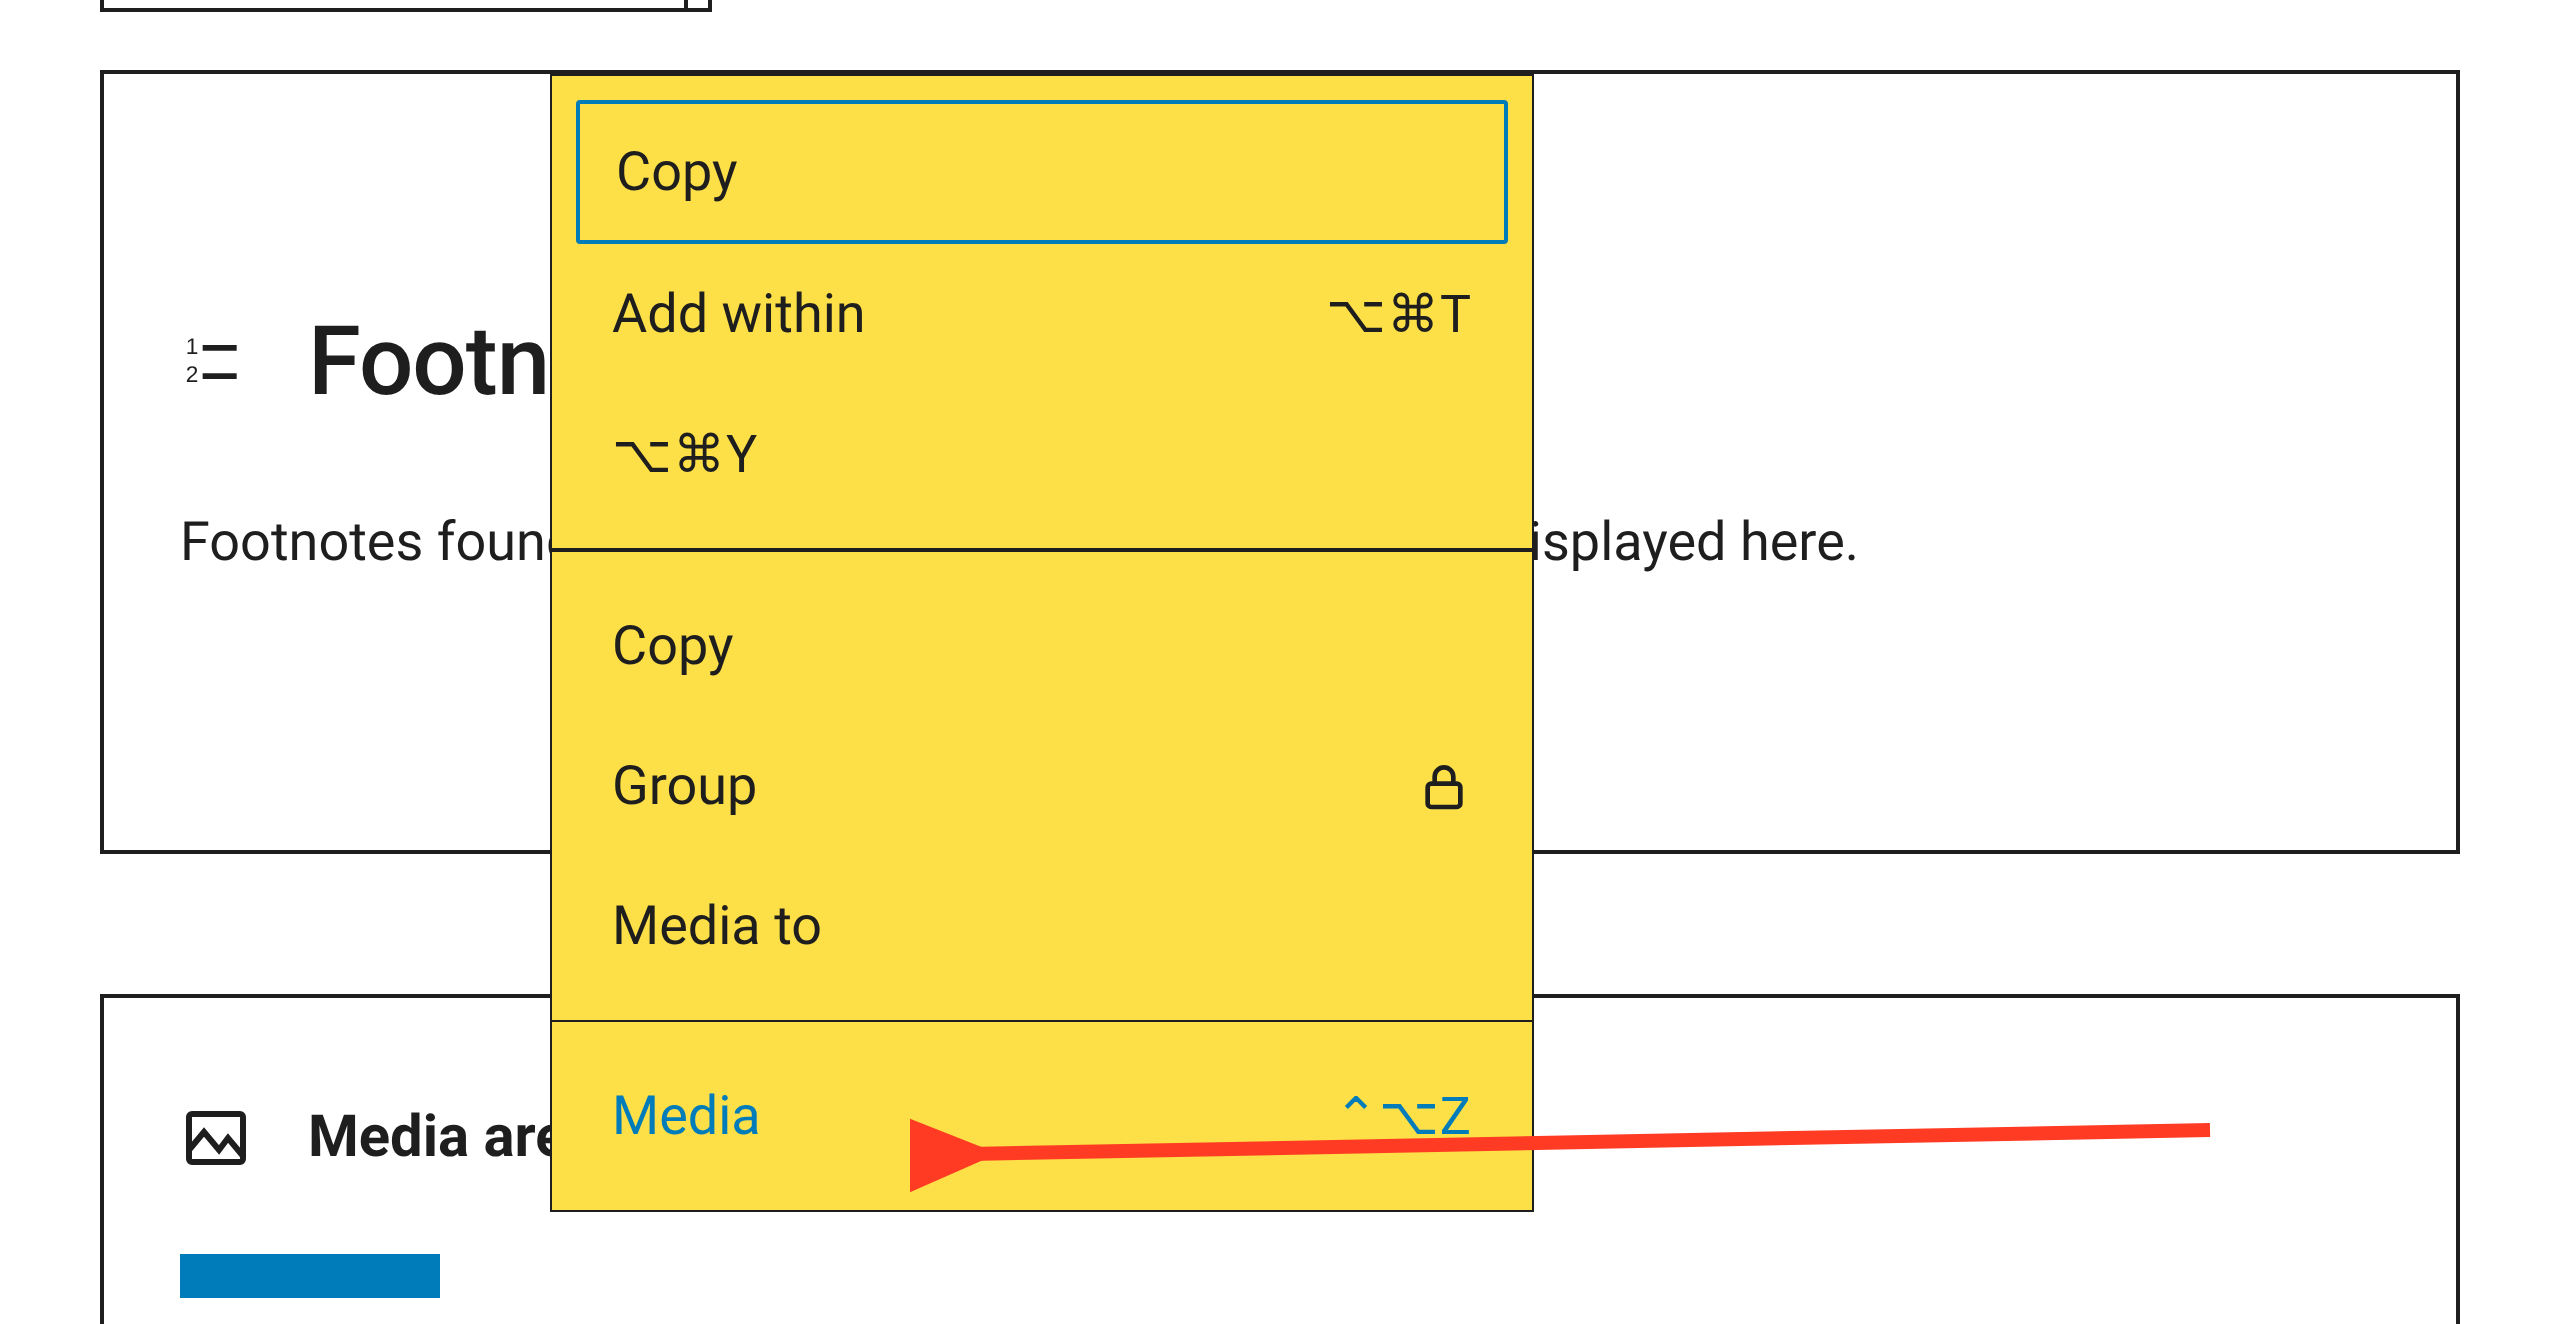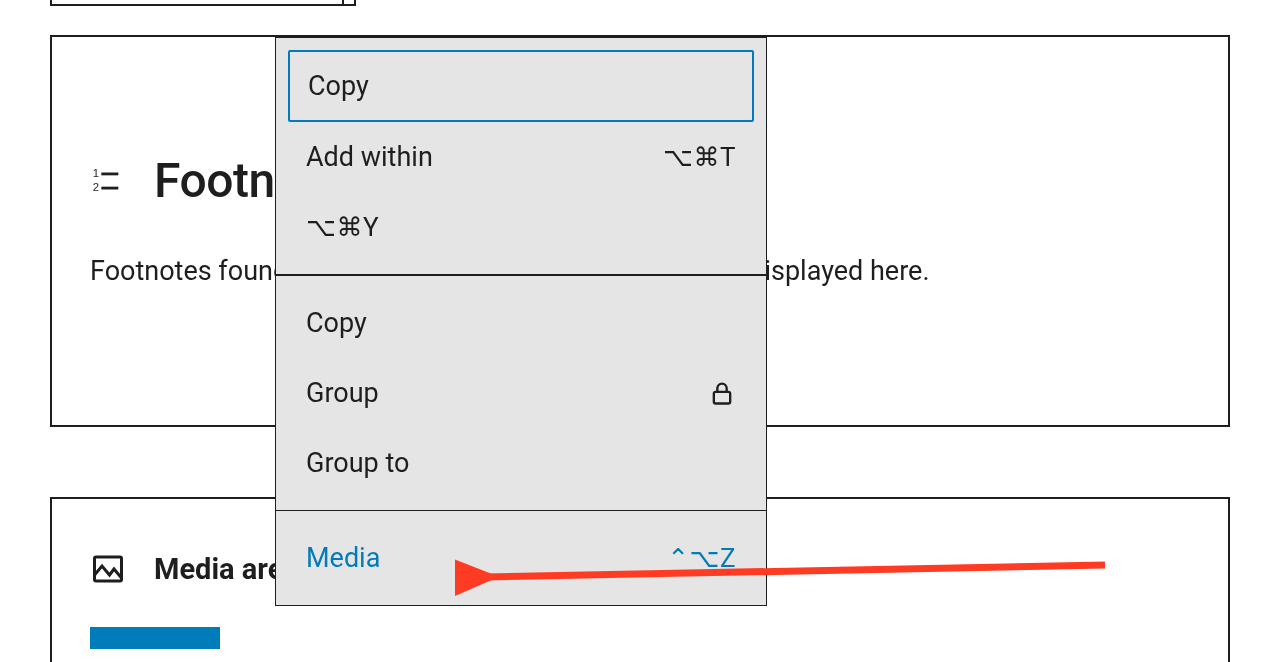--- a/index.html
+++ b/index.html
@@ -98,21 +98,21 @@
       background: #007cba;
       width: 130px;
       height: 22px;
     }
     
     .context-menu {
       position: absolute;
       top: 37px;
       left: 275px;
       width: 492px;
-      background: #e5e5e5;
+      background: #fde047;
       border: 1.5px solid #1e1e1e;
       z-index: 20;
     }
     .menu-group {
       padding: 12px;
     }
     .menu-divider {
       height: 1.5px;
       background: #1e1e1e;
       width: 100%;
@@ -214,21 +214,21 @@
     <div class="menu-item">
       <span class="label">Group</span>
       <span class="lock-icon">
         <svg width="28" height="28" viewBox="0 0 24 24" fill="none" stroke="#1e1e1e" stroke-width="2">
           <rect x="5" y="11" width="14" height="10" rx="1.5"></rect>
           <path d="M8 11 V8 a4 4 0 0 1 8 0 V11"></path>
         </svg>
       </span>
     </div>
     <div class="menu-item">
-      <span class="label">Group to</span>
+      <span class="label">Media to</span>
       <span class="shortcut"></span>
     </div>
   </div>
   <div class="menu-divider"></div>
   <div class="menu-group">
     <div class="menu-item delete">
       <span class="label">Media</span>
       <span class="shortcut">⌃⌥Z</span>
     </div>
   </div>

